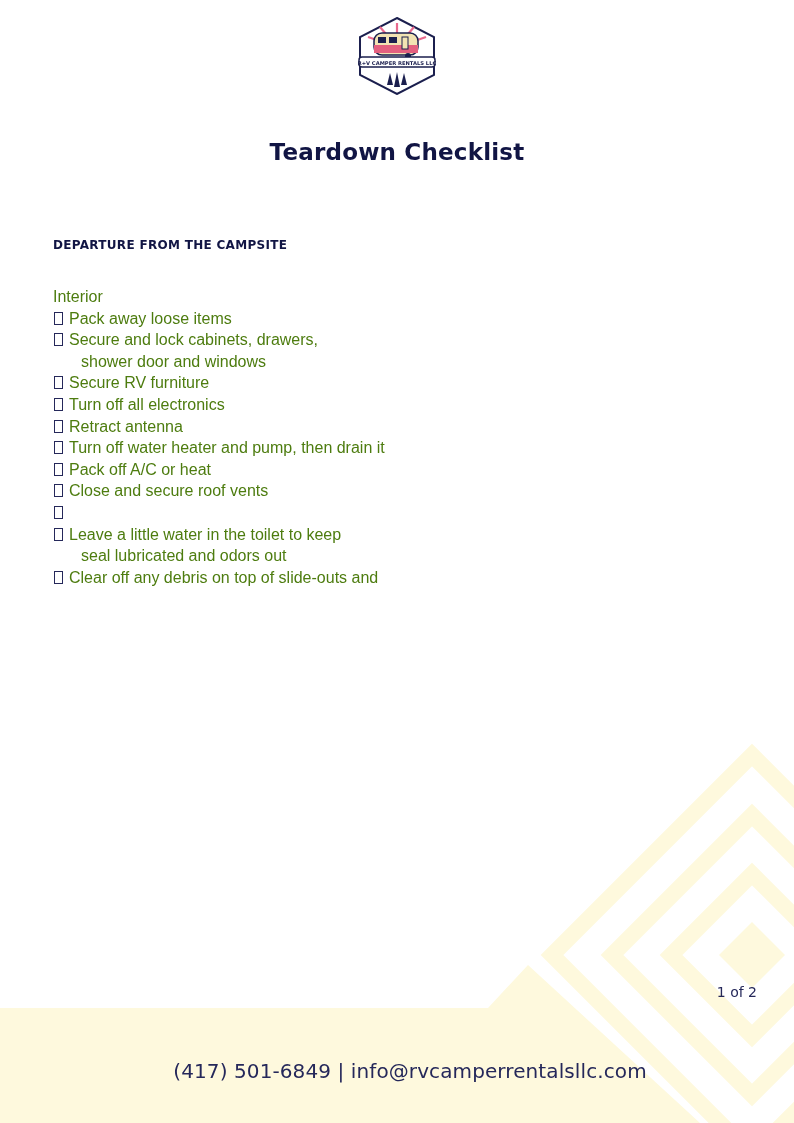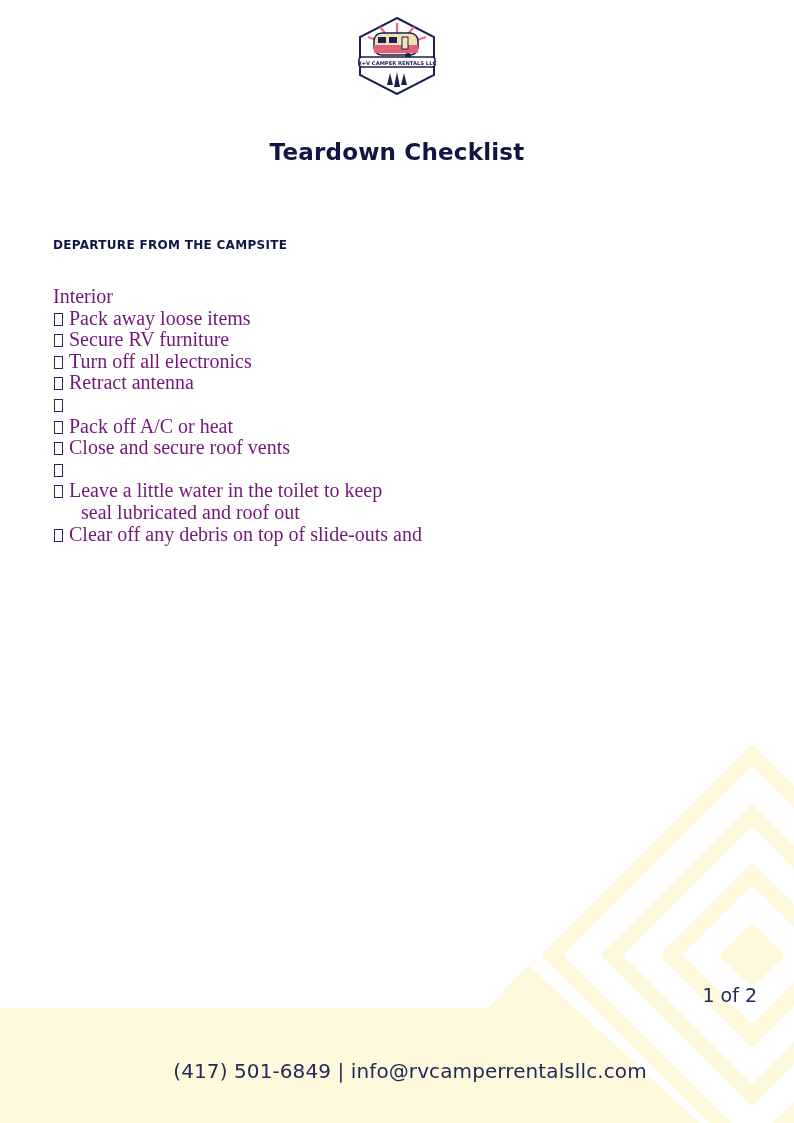--- a/index.html
+++ b/index.html
@@ -16,32 +16,32 @@
     font-family: "DejaVu Sans", sans-serif; font-weight: bold; font-size: 23px;
     color: #111544; letter-spacing: 0.2px; z-index: 1;
   }
   .section-heading {
     position: absolute; left: 53px; top: 238px;
     font-family: "DejaVu Sans", sans-serif; font-weight: bold; font-size: 12px;
     color: #111544; letter-spacing: 0.3px; z-index: 1;
   }
   .list-block {
     position: absolute; left: 53px; top: 286px; z-index: 1;
-    font-family: Liberation Serif, serif; font-size: 20px; color: #701a75;
+    font-family: Liberation Sans, sans-serif; font-size: 16px; color: #4d7c0f;
     line-height: 21.6px;
   }
   .subhead { display: block; }
   .item { display: block; }
   .item .box {
     display: inline-block; width: 7px; height: 11px; border: 1px solid #25285a;
     margin-right: 6px; vertical-align: -1px; margin-left: 1px;
   }
   .item .cont { display: block; padding-left: 28px; }
   .page-num {
-    position: absolute; right: 37px; top: 984px; font-size: 19px; color: #25285a; z-index: 1;
+    position: absolute; right: 37px; top: 984px; font-size: 14px; color: #25285a; z-index: 1;
     font-family: "DejaVu Sans", sans-serif;
   }
   .footer-contact {
     position: absolute; left: 0; width: 820px; top: 1059px; text-align: center;
     font-size: 20px; color: #25285a; z-index: 1; font-family: "DejaVu Sans", sans-serif;
     letter-spacing: 0.1px;
   }
 </style>
 </head>
 <body>
@@ -83,26 +83,27 @@
 </svg>
 
 <div class="title">Teardown Checklist</div>
 
 <div class="section-heading">DEPARTURE FROM THE CAMPSITE</div>
 
 <div class="list-block">
   <span class="subhead">Interior</span>
 
   <div class="item"><span class="box"></span><span>Pack away loose items</span></div>
+  <div class="item"><span class="box"></span><span>Secure and lock cabinets, drawers,</span><span class="cont">shower door and windows</span></div>
   <div class="item"><span class="box"></span><span>Secure RV furniture</span></div>
   <div class="item"><span class="box"></span><span>Turn off all electronics</span></div>
   <div class="item"><span class="box"></span><span>Retract antenna</span></div>
-  <div class="item"><span class="box"></span></div>
+  <div class="item"><span class="box"></span><span>Turn off water heater and pump, then drain it</span></div>
   <div class="item"><span class="box"></span><span>Pack off A/C or heat</span></div>
   <div class="item"><span class="box"></span><span>Close and secure roof vents</span></div>
   <div class="item"><span class="box"></span></div>
-  <div class="item"><span class="box"></span><span>Leave a little water in the toilet to keep</span><span class="cont">seal lubricated and roof out</span></div>
+  <div class="item"><span class="box"></span><span>Leave a little water in the toilet to keep</span><span class="cont">seal lubricated and odors out</span></div>
   <div class="item"><span class="box"></span><span>Clear off any debris on top of slide-outs and</span></div>
 </div>
 
 <div class="page-num">1 of 2</div>
 
 <div class="footer-contact">(417) 501-6849  |  info@rvcamperrentalsllc.com</div>
 
 </body></html>

